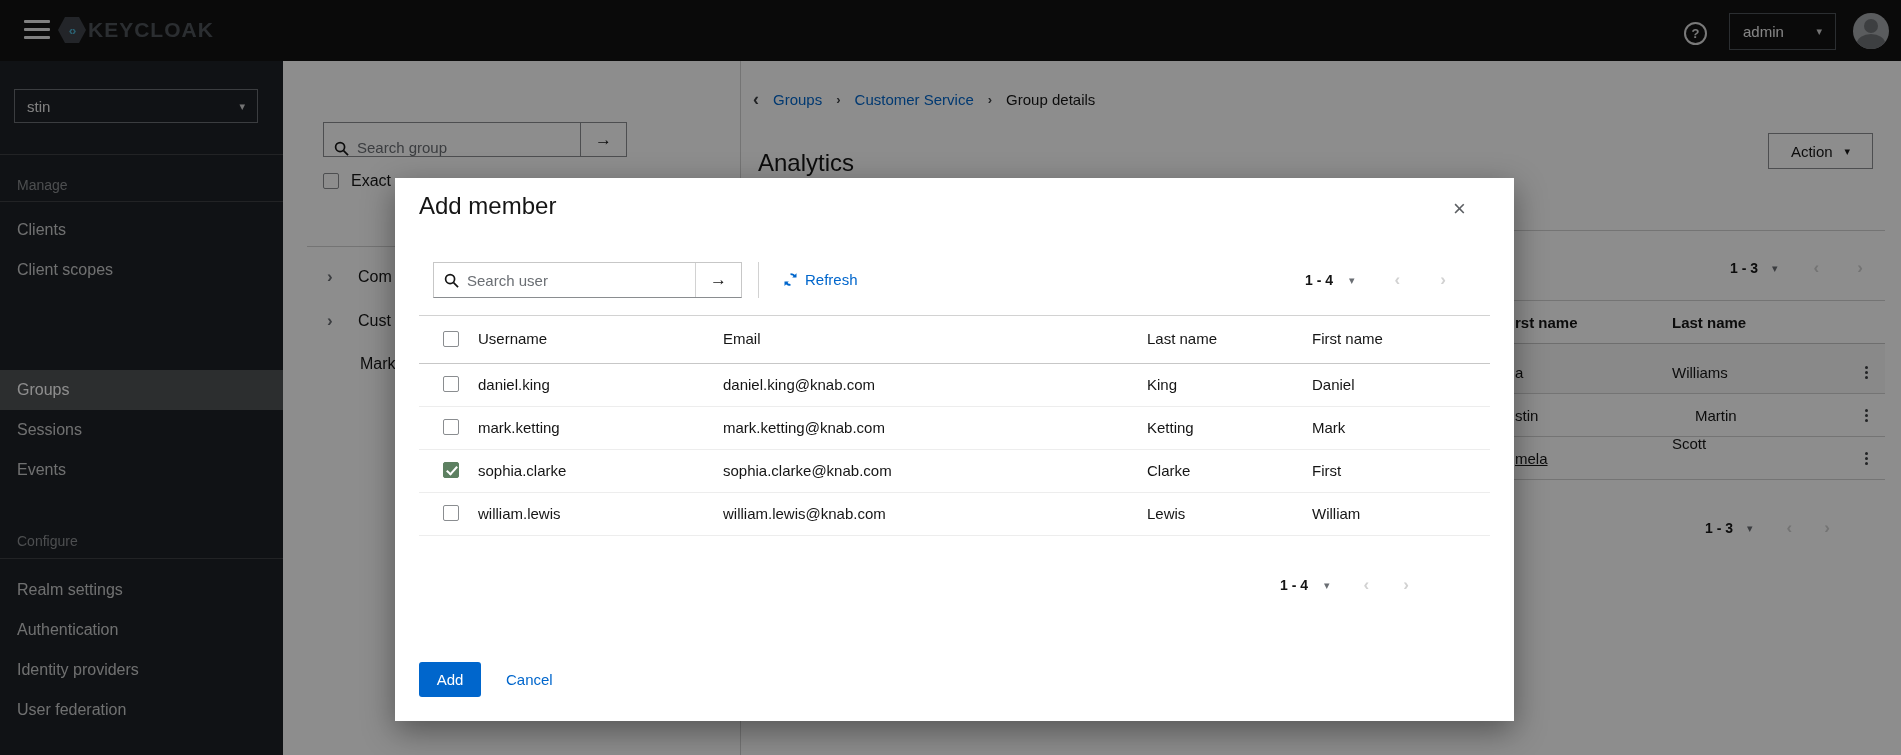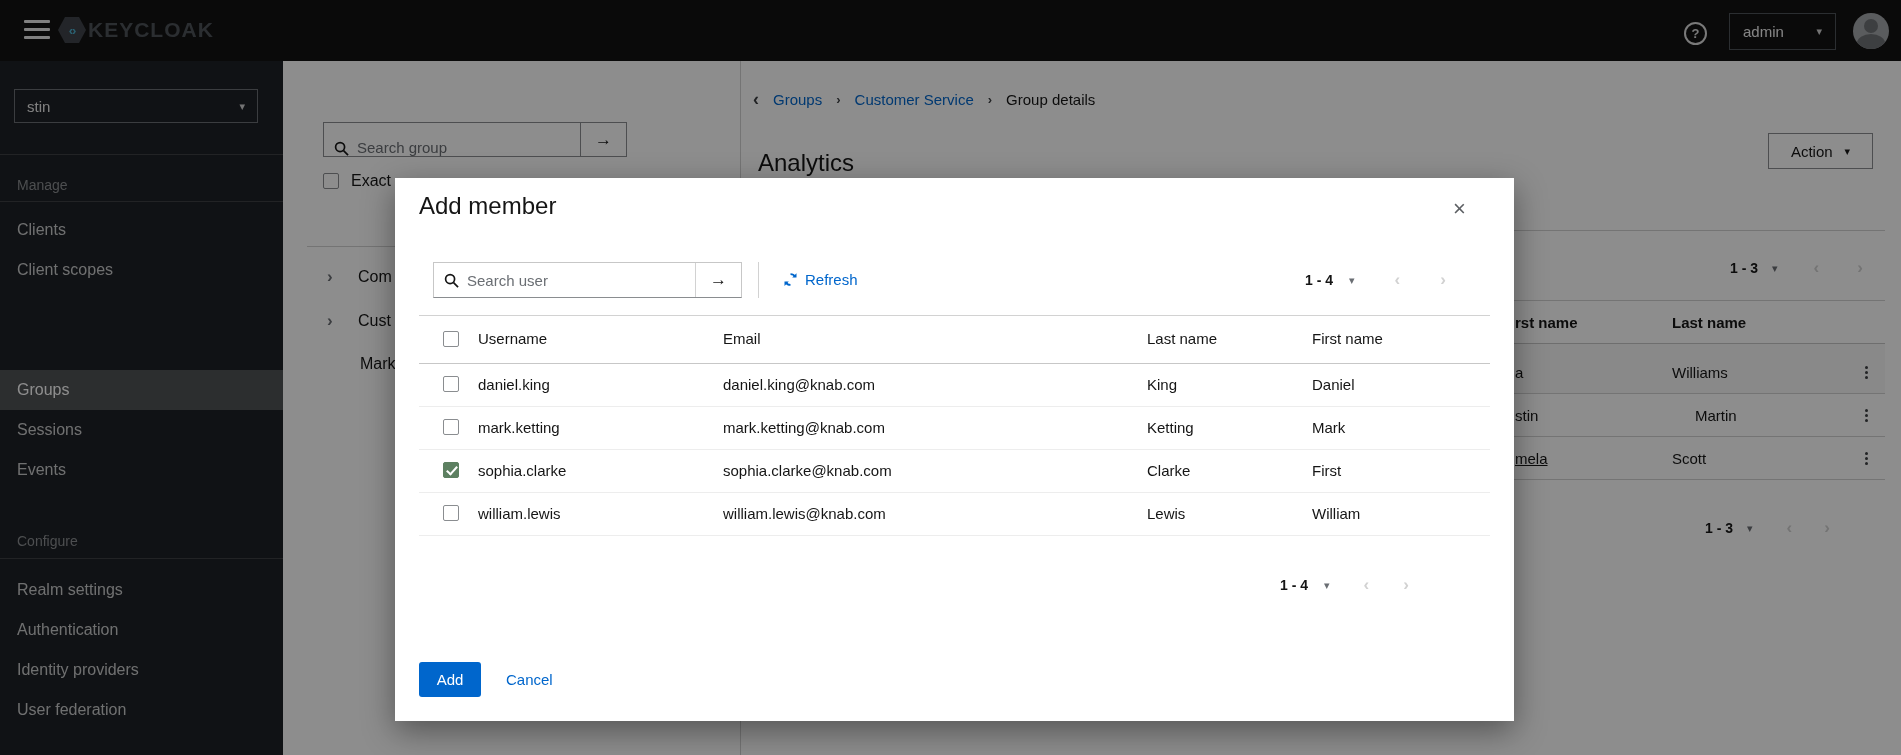--- a/index.html
+++ b/index.html
@@ -211,21 +211,21 @@
     <div class="hdiv" style="left:458px;top:332px;width:1144px;"></div>
     <div class="bg-cell" style="left:1232px;top:346px;">stin</div>
     <div class="bg-cell" style="left:1389px;top:346px;margin-left:23px;">Martin</div>
     <div class="kebab" style="left:1575px;top:344px;">
         <i></i>
         <i></i>
         <i></i>
       </div>
     <div class="hdiv" style="left:458px;top:375px;width:1144px;"></div>
     <div class="bg-cell" style="left:1232px;top:389px;text-decoration:underline;">mela</div>
-    <div class="bg-cell" style="left:1389px;top:389px;">Scott</div>
+    <div class="bg-cell" style="left:1389px;top:374px;">Scott</div>
     <div class="kebab" style="left:1575px;top:387px;">
         <i></i>
         <i></i>
         <i></i>
       </div>
     <div class="hdiv" style="left:458px;top:418px;width:1144px;"></div>
     <div class="pag abs" style="left:1422px;top:457px;">
       <b>1 - 3</b>
       <span class="caret">▾</span>
       <span class="pbtn" style="margin-left:34px">‹</span>

